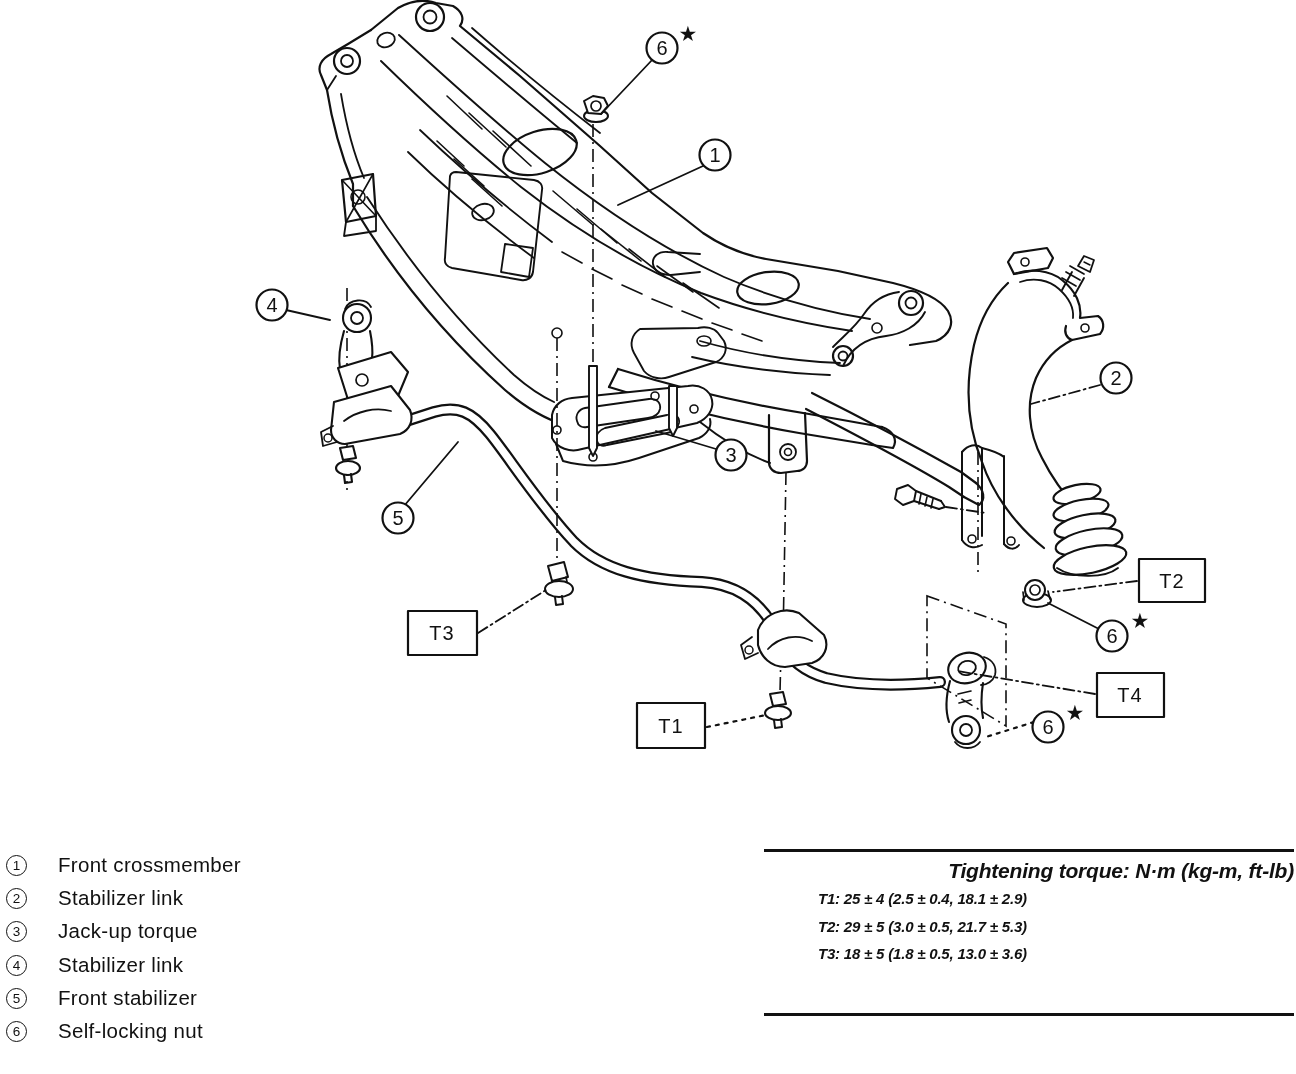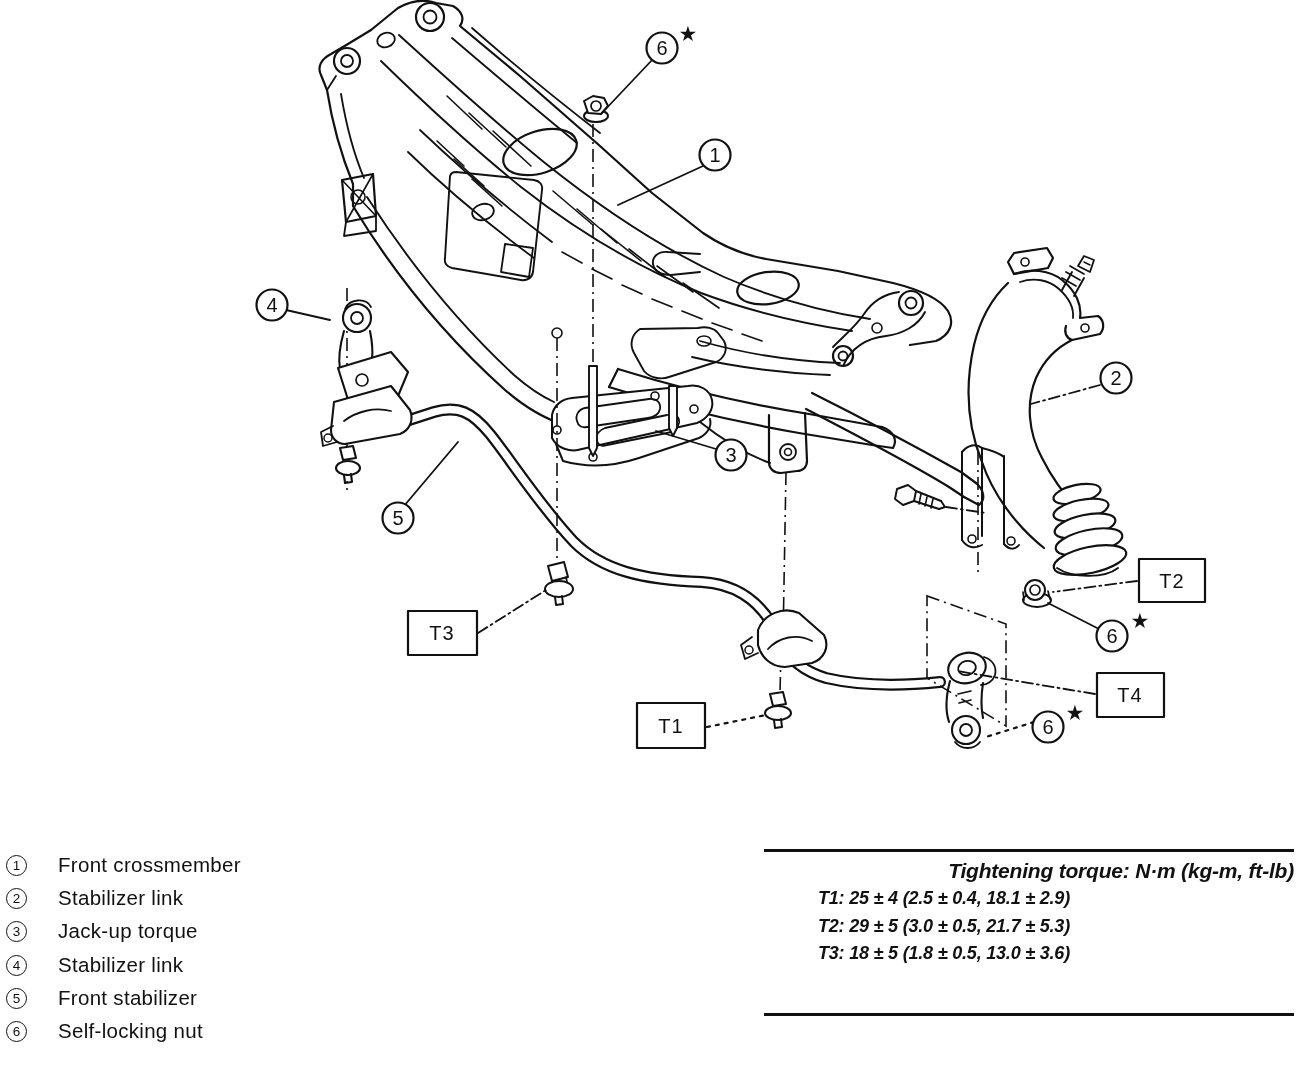--- a/index.html
+++ b/index.html
@@ -23,21 +23,21 @@
   
   .torque-table{
     position:absolute;left:764px;top:849px;width:530px;height:161px;
     border-top:3px solid #111;border-bottom:3px solid #111;
   }
   .torque-title{
     margin:7px 0 0 5px;font-size:21px;font-weight:bold;font-style:italic;
     letter-spacing:-0.2px;white-space:nowrap;text-align:right;
   }
   .torque-row{
-    margin-left:54px;font-size:18px;font-weight:bold;font-style:italic;
+    margin-left:54px;font-size:15px;font-weight:bold;font-style:italic;
     line-height:27.5px;letter-spacing:-0.2px;white-space:nowrap;
   }
   .torque-rows{margin-top:2px;}
 </style>
 </head>
 <body>
 
 <div class="screen">
 
   <svg class="diagram-svg" width="1296" height="1074" viewBox="0 0 1296 1074">

